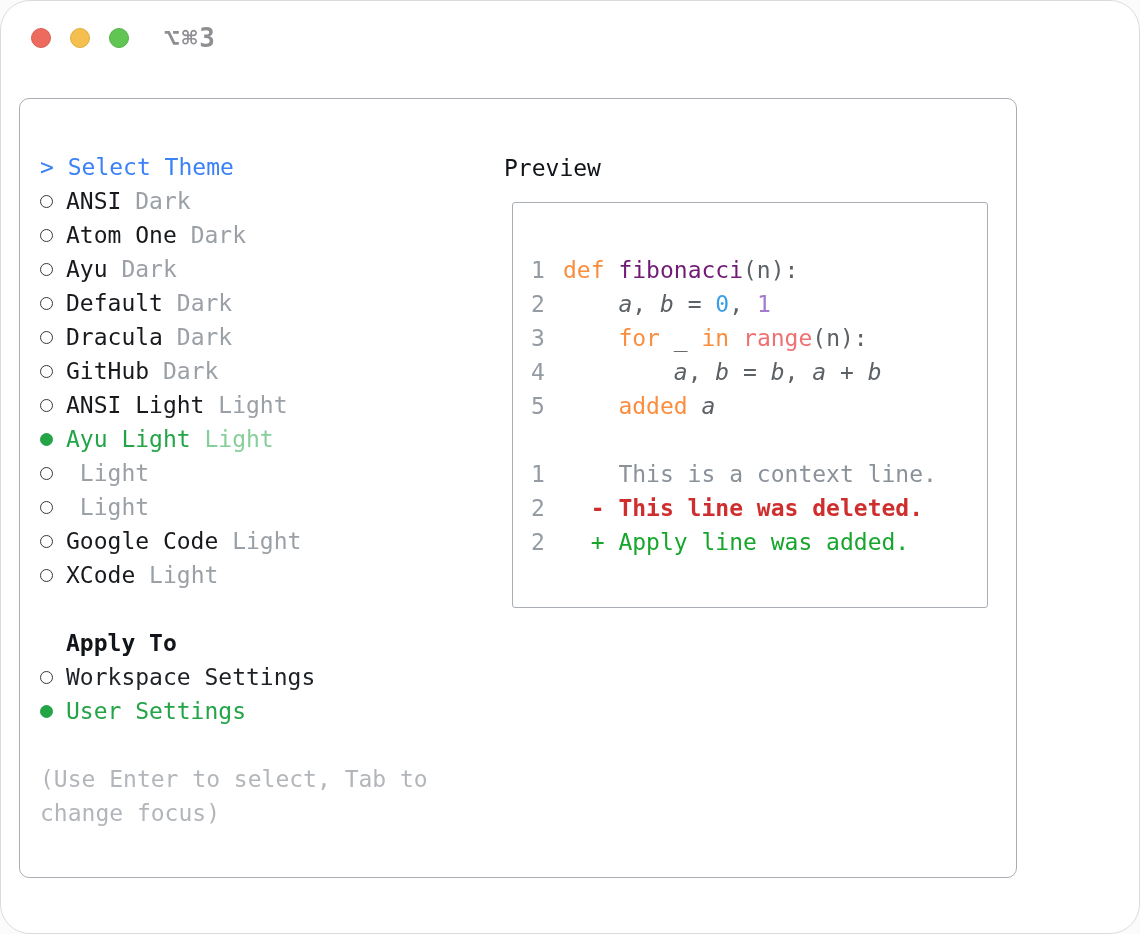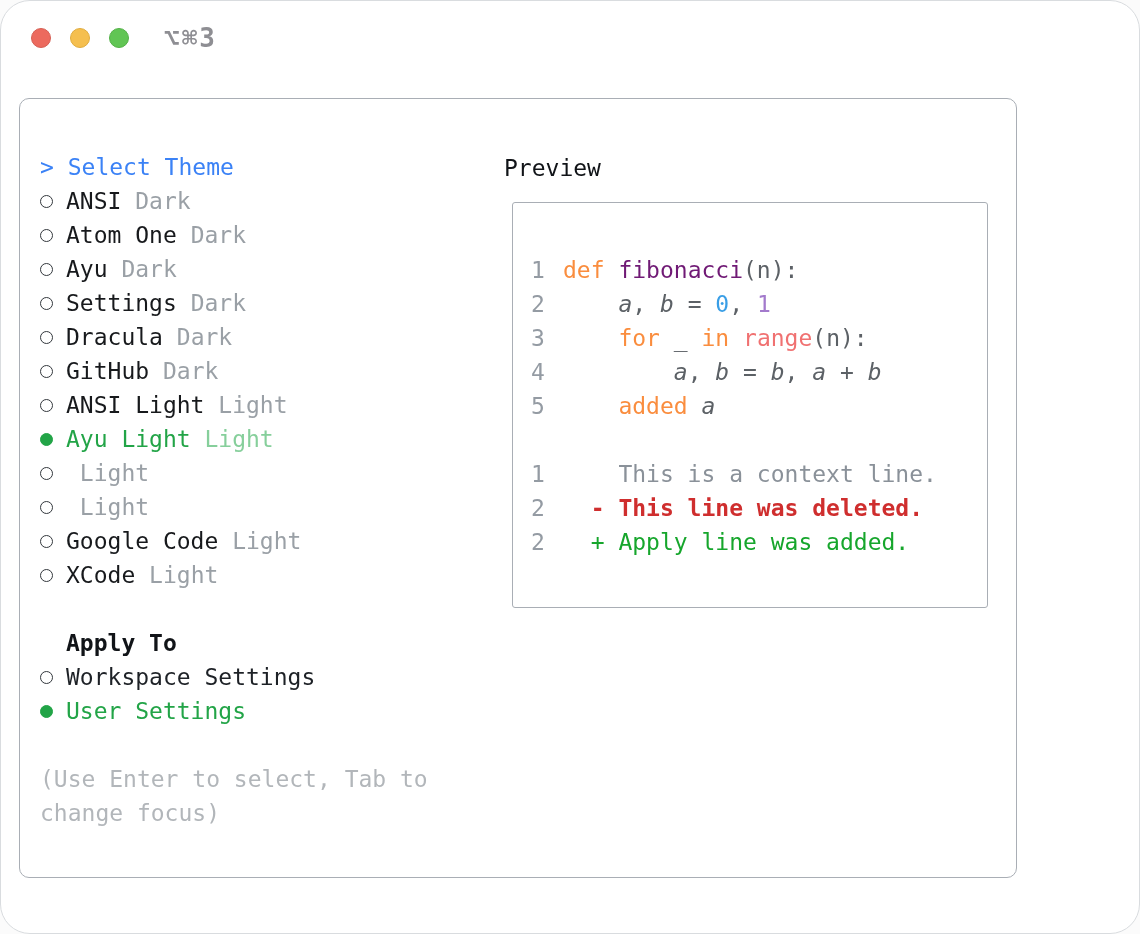--- a/index.html
+++ b/index.html
@@ -73,21 +73,21 @@
   <div class="shortcut">⌥⌘3</div>
 
   <div class="panel">
 
     <div class="left-col">
       <div class="sel-title">&gt; Select Theme</div>
       <div class="theme-list">
           <div class="row theme-row"><span class="radio"></span><span class="tname">ANSI</span><span class="tvar"> Dark</span></div>
           <div class="row theme-row"><span class="radio"></span><span class="tname">Atom One</span><span class="tvar"> Dark</span></div>
           <div class="row theme-row"><span class="radio"></span><span class="tname">Ayu</span><span class="tvar"> Dark</span></div>
-          <div class="row theme-row"><span class="radio"></span><span class="tname">Settings</span><span class="tvar"> Dark</span></div>
+          <div class="row theme-row"><span class="radio"></span><span class="tname">Default</span><span class="tvar"> Dark</span></div>
           <div class="row theme-row"><span class="radio"></span><span class="tname">Dracula</span><span class="tvar"> Dark</span></div>
           <div class="row theme-row"><span class="radio"></span><span class="tname">GitHub</span><span class="tvar"> Dark</span></div>
           <div class="row theme-row"><span class="radio"></span><span class="tname">ANSI Light</span><span class="tvar"> Light</span></div>
           <div class="row theme-row selected"><span class="radio on"></span><span class="tname">Ayu Light</span><span class="tvar"> Light</span></div>
           <div class="row theme-row"><span class="radio"></span><span class="tvar"> Light</span></div>
           <div class="row theme-row"><span class="radio"></span><span class="tvar"> Light</span></div>
           <div class="row theme-row"><span class="radio"></span><span class="tname">Google Code</span><span class="tvar"> Light</span></div>
           <div class="row theme-row"><span class="radio"></span><span class="tname">XCode</span><span class="tvar"> Light</span></div>
         </div>
 

